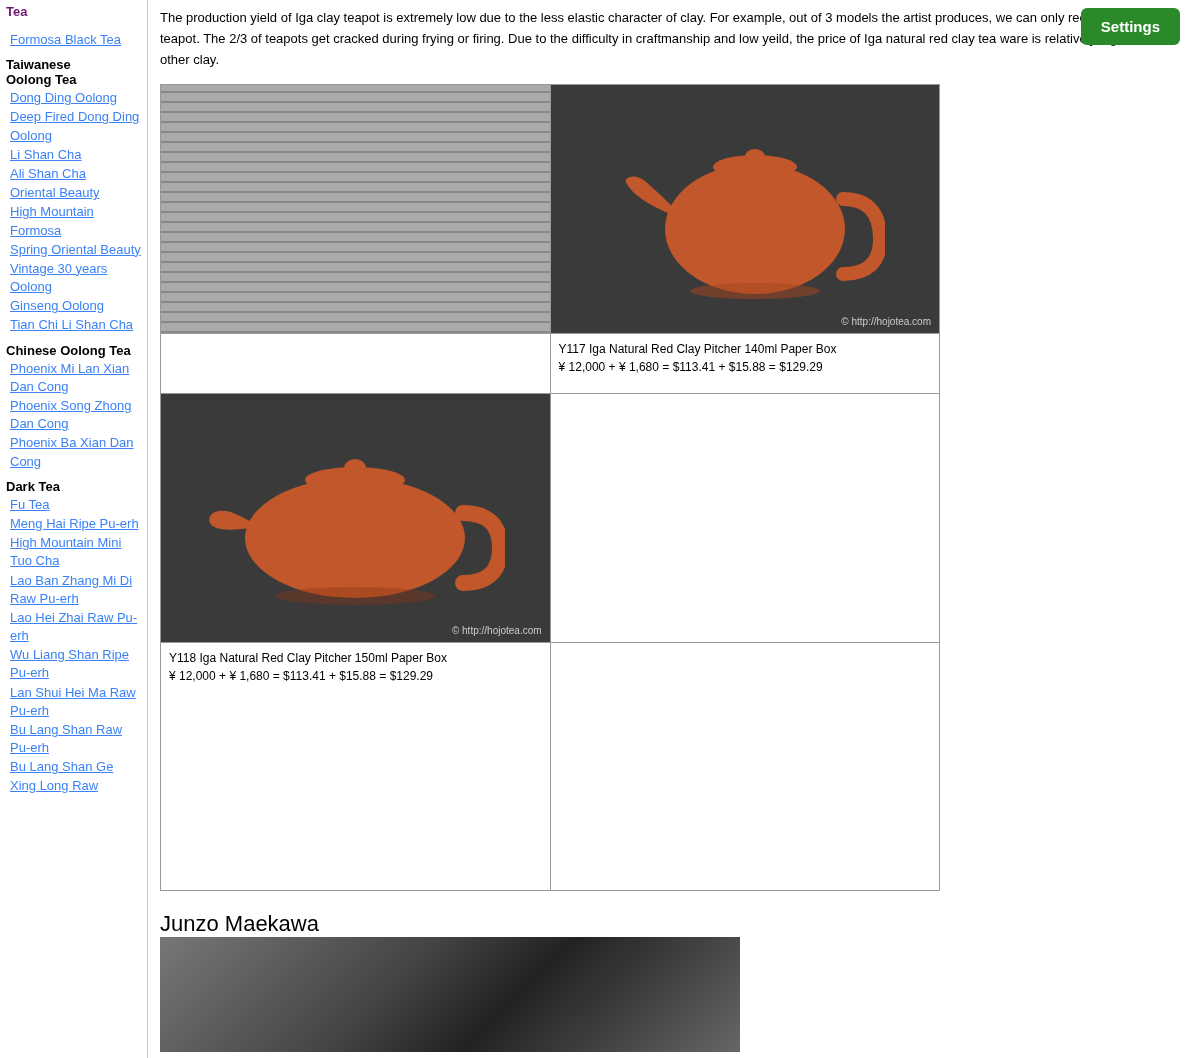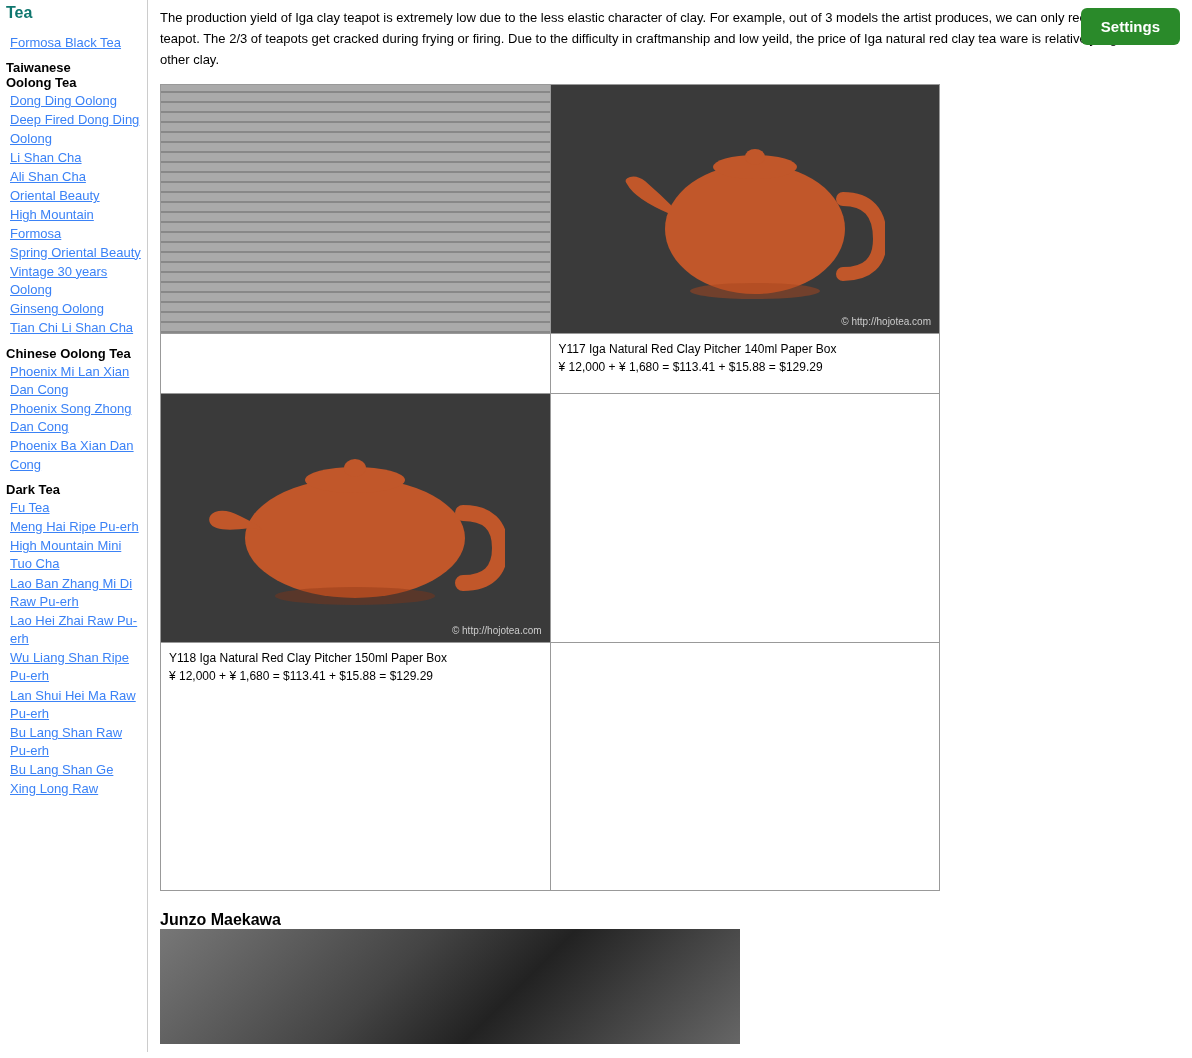--- a/index.html
+++ b/index.html
@@ -134,22 +134,22 @@
       width: 100%;
       height: 248px;
       background: #3a3a3a;
       display: flex;
       align-items: center;
       justify-content: center;
       position: relative;
     }
 
     .section-title {
-      font-size: 16px;
-      font-weight: bold;
+      font-size: 22px;
+      font-weight: normal;
       margin-bottom: 0;
     }
 
     .junzo-img {
       width: 580px;
       height: 115px;
       background: #555;
       display: flex;
       align-items: center;
       justify-content: center;
@@ -157,22 +157,22 @@
     }
     .junzo-inner {
       width: 100%;
       height: 100%;
       background: linear-gradient(135deg, #777 0%, #444 40%, #222 60%, #666 100%);
     }
 
     
     .sidebar-top-label {
       font-weight: bold;
-      color: #0f766e;
-      font-size: 16px;
+      color: #701a75;
+      font-size: 13px;
       margin-bottom: 12px;
     }
   </style>
 </head>
 <body>
 
 <div class="layout">
 
   <div class="sidebar">
     <div class="sidebar-top-label">Tea</div>

